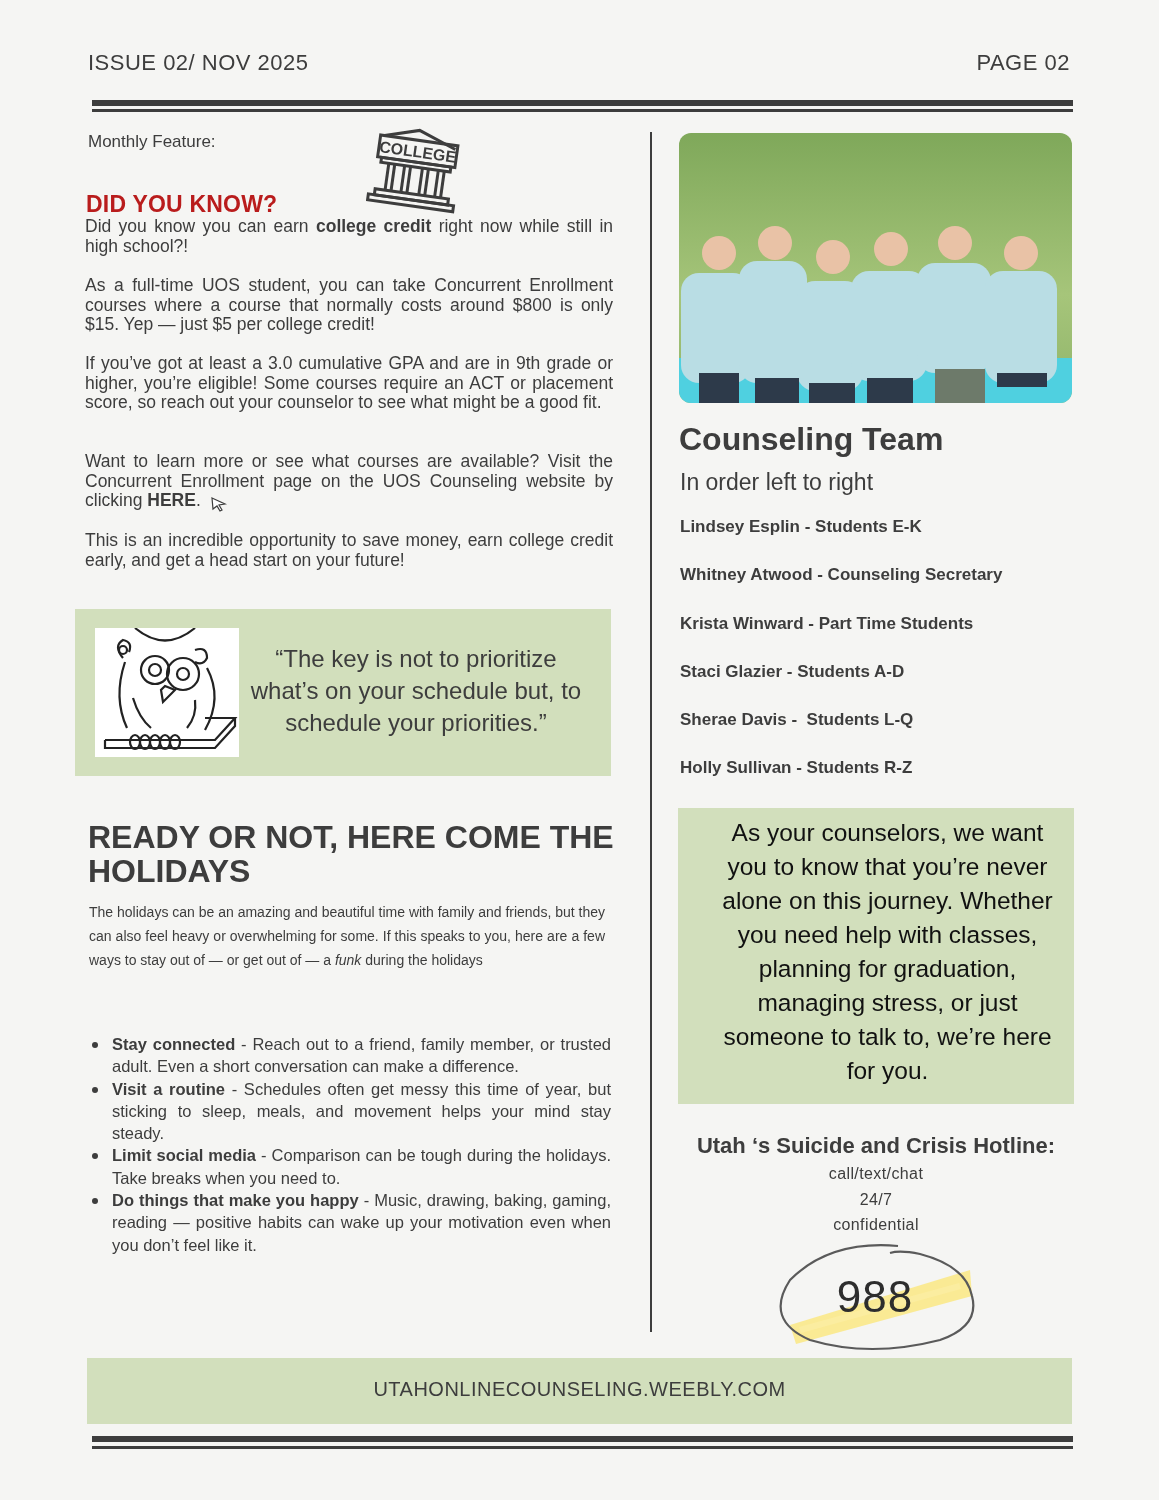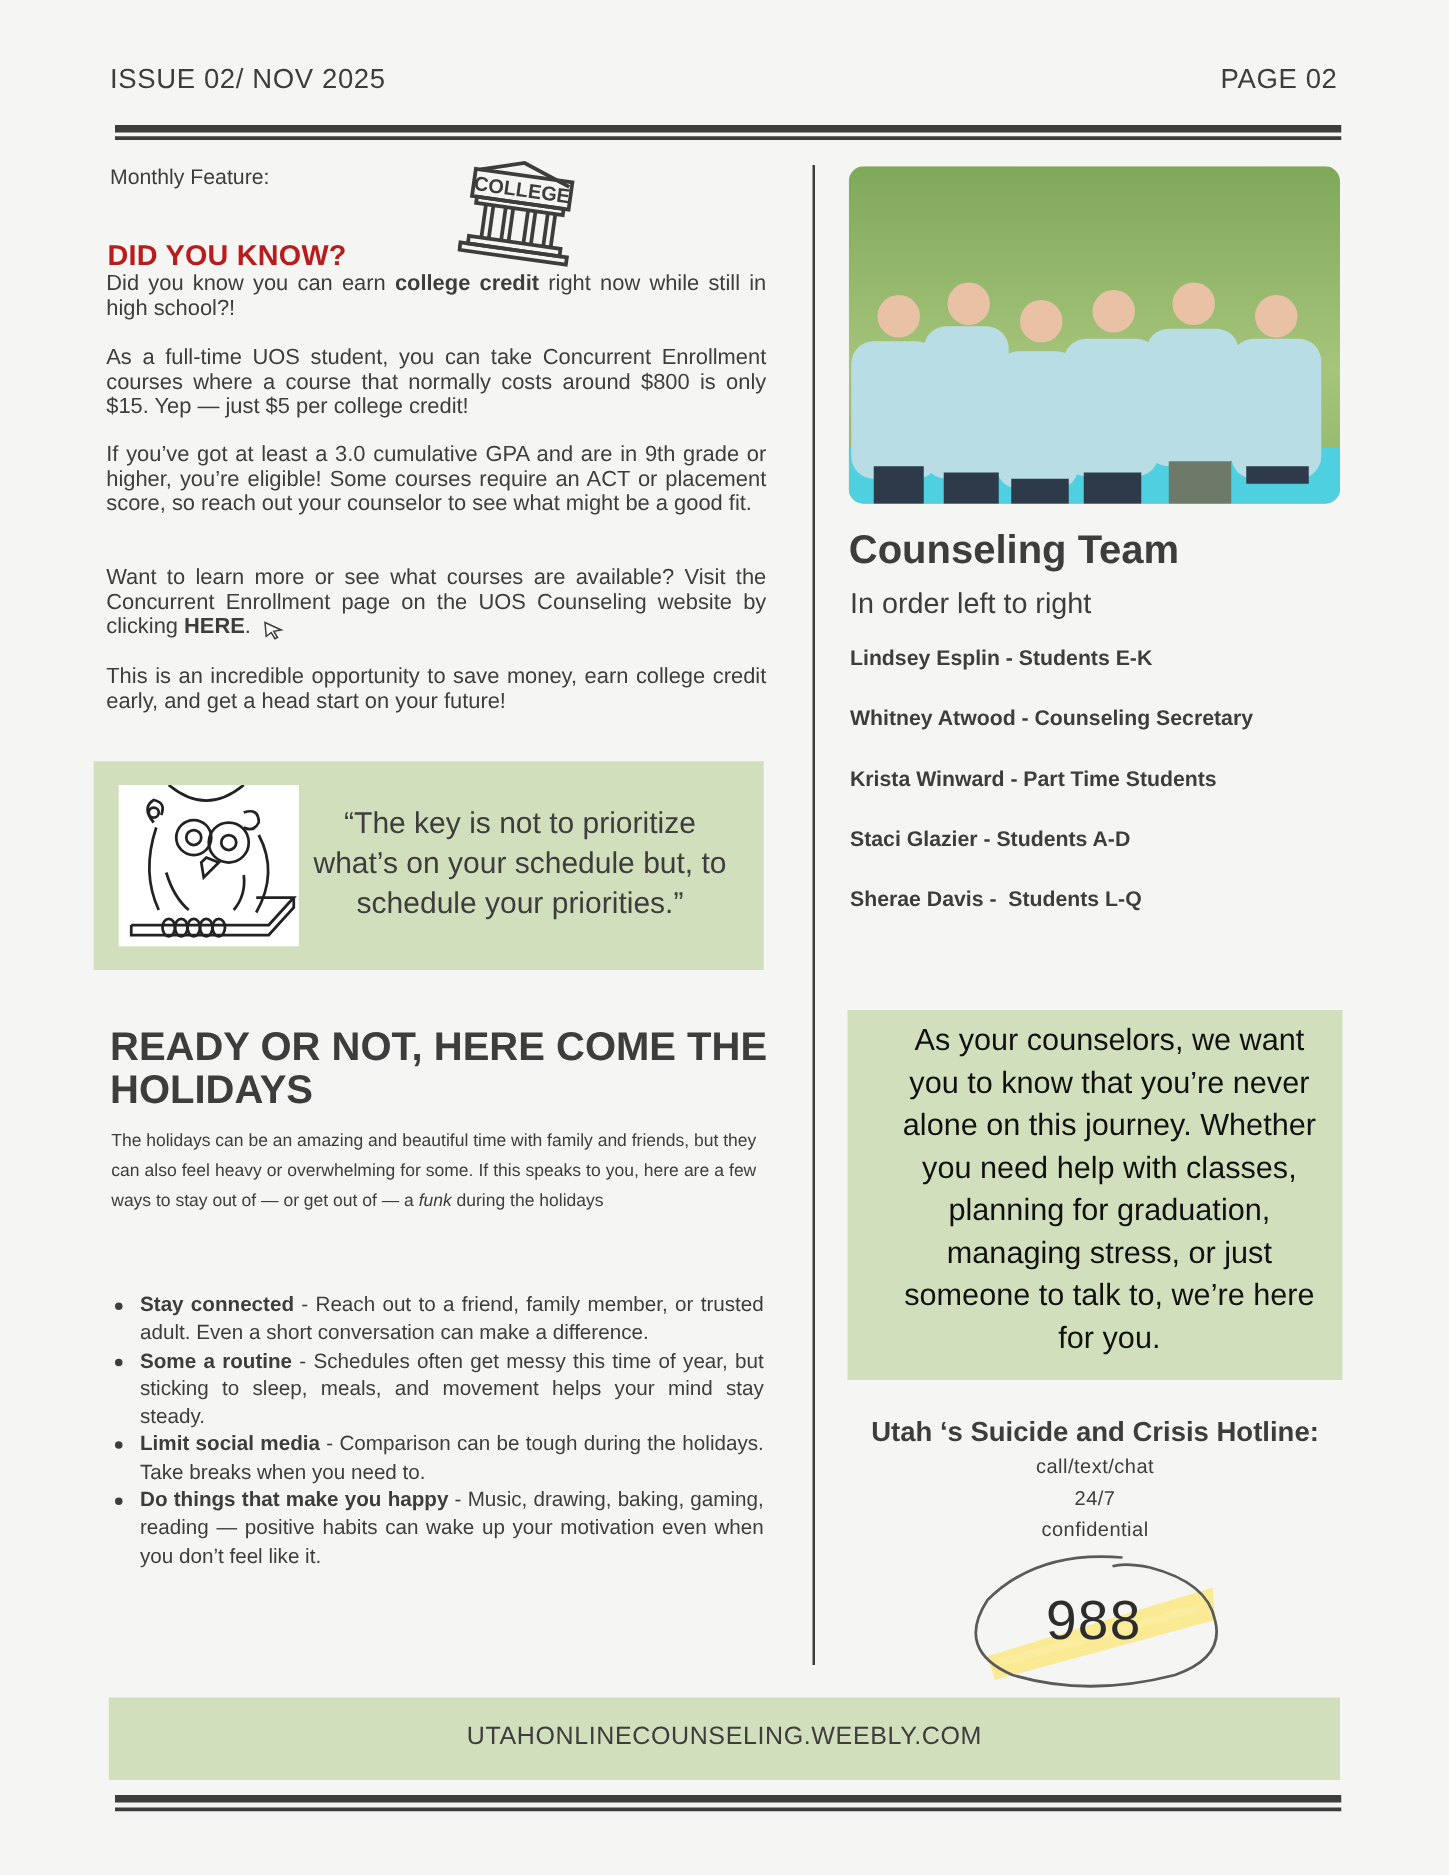--- a/index.html
+++ b/index.html
@@ -130,21 +130,21 @@
   </svg>
   <div class="abs quote-text">“The key is not to prioritize what’s on your schedule but, to schedule your priorities.”</div>
 </div>
 
 <div class="abs holiday-title">READY OR NOT, HERE COME THE HOLIDAYS</div>
 <div class="abs holiday-intro">
   <span>The holidays can be an amazing and beautiful time with family and friends, but they can also feel heavy or overwhelming for some. If this speaks to you, here are a few ways to stay out of — or get out of — a </span><i>funk</i><span> during the holidays</span>
 </div>
 <ul class="abs tips">
   <li><span class="bullet"></span><b>Stay connected</b><span> - Reach out to a friend, family member, or trusted adult. Even a short conversation can make a difference.</span></li>
-  <li><span class="bullet"></span><b>Some a routine</b><span> - Schedules often get messy this time of year, but sticking to sleep, meals, and movement helps your mind stay steady.</span></li>
+  <li><span class="bullet"></span><b>Visit a routine</b><span> - Schedules often get messy this time of year, but sticking to sleep, meals, and movement helps your mind stay steady.</span></li>
   <li><span class="bullet"></span><b>Limit social media</b><span> - Comparison can be tough during the holidays. Take breaks when you need to.</span></li>
   <li><span class="bullet"></span><b>Do things that make you happy</b><span> - Music, drawing, baking, gaming, reading — positive habits can wake up your motivation even when you don’t feel like it.</span></li>
 </ul>
 
 <svg class="abs team-photo" viewBox="0 0 393 270" preserveAspectRatio="none">
   <defs>
     <linearGradient id="trees" x1="0" y1="0" x2="0" y2="1">
       <stop offset="0" stop-color="#7fa85a"></stop>
       <stop offset="0.6" stop-color="#a6c57a"></stop>
       <stop offset="1" stop-color="#8fb46a"></stop>
@@ -178,20 +178,21 @@
   </g>
 </svg>
 <div class="abs team-title">Counseling Team</div>
 <div class="abs team-sub">In order left to right</div>
 <ul class="abs team-list">
   <li>Lindsey Esplin - Students E-K</li>
   <li>Whitney Atwood - Counseling Secretary</li>
   <li>Krista Winward - Part Time Students</li>
   <li>Staci Glazier - Students A-D</li>
   <li style="white-space:pre;">Sherae Davis -  Students L-Q</li>
+  <li>Holly Sullivan - Students R-Z</li>
 </ul>
 
 <div class="abs support-box">
   <div class="support-text">As your counselors, we want you to know that you’re never alone on this journey. Whether you need help with classes, planning for graduation, managing stress, or just someone to talk to, we’re here for you.</div>
 </div>
 
 <div class="abs hotline-title">Utah ‘s Suicide and Crisis Hotline:</div>
 <div class="abs hotline-line" style="top:1165px;">call/text/chat</div>
 <div class="abs hotline-line" style="top:1191px;">24/7</div>
 <div class="abs hotline-line" style="top:1216px;">confidential</div>

